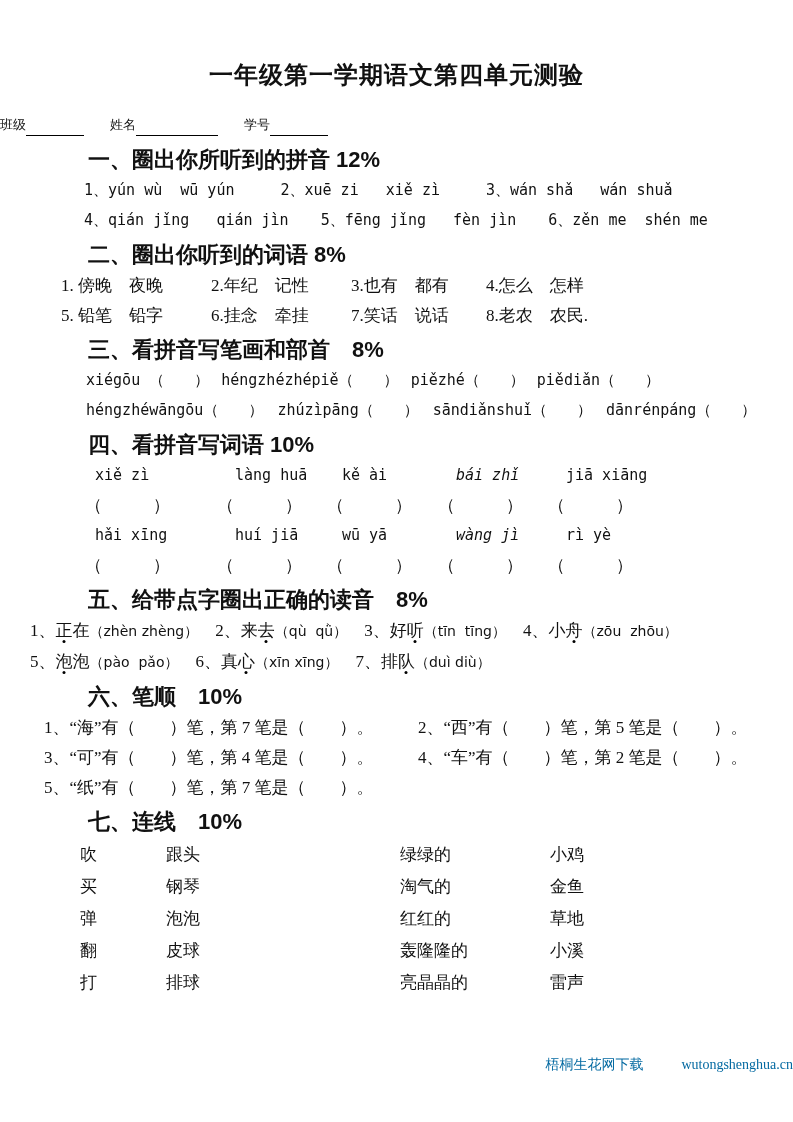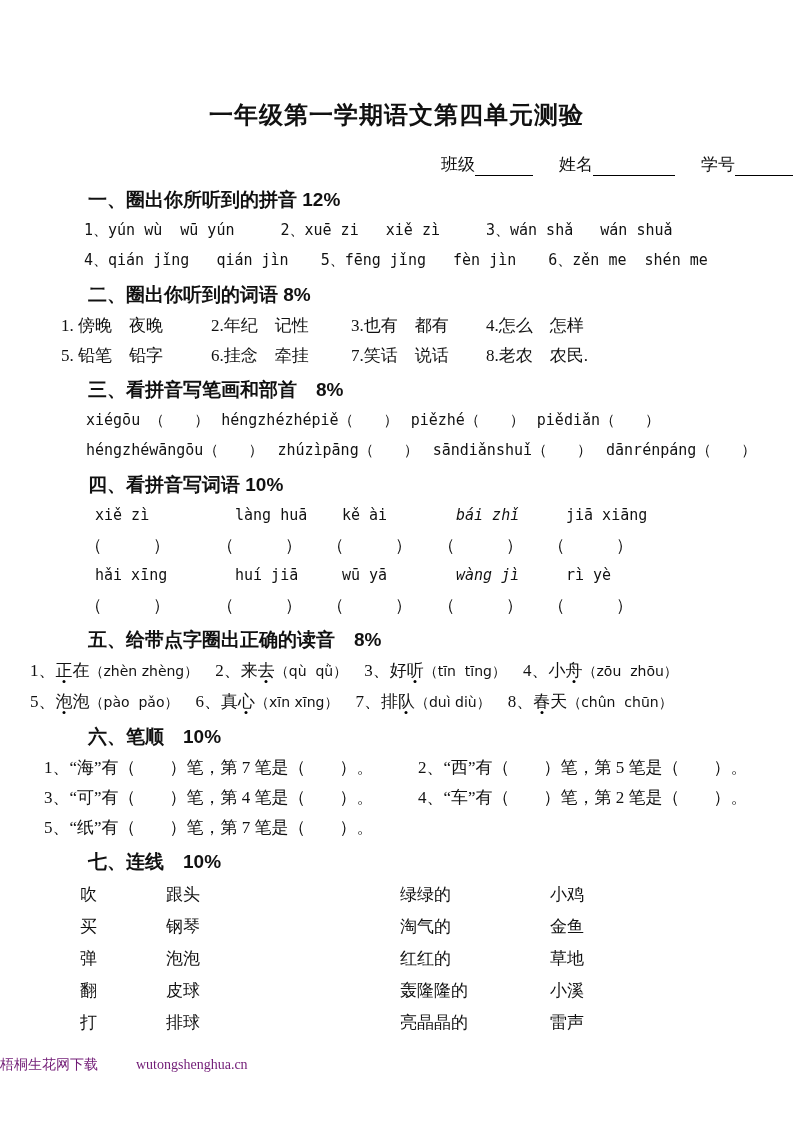--- a/index.html
+++ b/index.html
@@ -2,30 +2,30 @@
 <html><head>
 <meta charset="utf-8">
 <style>
   html,body{margin:0;padding:0;background:#ffffff;}
   .page{
     width:793px;height:1122px;box-sizing:border-box;position:relative;
     background:#fff;color:#111;overflow:hidden;
     font-family:"Liberation Serif","DejaVu Serif",serif;
   }
   .title{
-    padding-top:100px;text-align:center;font-size:24px;font-weight:bold;
+    padding-top:60px;text-align:center;font-size:24px;font-weight:bold;
     letter-spacing:1px;line-height:30px;
   }
-  .hdr{margin-top:24px;text-align:right;font-size:17px;line-height:22px;}
+  .hdr{margin-top:24px;text-align:left;font-size:13px;line-height:22px;}
   .blank{display:inline-block;border-bottom:1px solid #000;height:17px;vertical-align:bottom;}
   .b1{width:58px;margin-right:26px;}
   .b2{width:82px;margin-right:26px;}
   .b3{width:58px;}
   .sec{
-    margin:13px 0 0 88px;font-size:19px;font-weight:bold;line-height:22px;
+    margin:13px 0 0 88px;font-size:22px;font-weight:bold;line-height:22px;
     font-family:"Liberation Sans","DejaVu Sans",sans-serif;white-space:pre-wrap;
   }
   .ln{margin-top:9px;line-height:21px;font-size:17px;display:flex;white-space:pre-wrap;}
   .ln span{white-space:pre-wrap;}
   .py{font-family:"DejaVu Sans Mono","Liberation Mono",monospace;font-size:15px;}
   .s1a{margin-left:84px;gap:46px;}
   .s1b{margin-left:84px;gap:32px;}
   .s2row{margin-left:61px;}
   .s2row .it:nth-child(1){width:150px;}
   .s2row .it:nth-child(2){width:140px;}
@@ -50,21 +50,21 @@
     bottom:-3px;width:3px;height:3px;border-radius:50%;background:#000;
   }
   .s6row{margin-left:44px;}
   .s6row .it:nth-child(1){width:374px;display:inline-block;}
   .s7row{margin-left:80px;margin-top:11px;}
   .s7row .it:nth-child(1){width:86px;display:inline-block;}
   .s7row .it:nth-child(2){width:234px;display:inline-block;}
   .s7row .it:nth-child(3){width:150px;display:inline-block;}
   .footer{
     position:absolute;left:0;bottom:48px;width:100%;
-    text-align:left;font-size:14px;color:#701a75;
+    text-align:right;font-size:14px;color:#0369a1;
   }
   .footer .url{margin-left:38px;}
 </style>
 </head>
 <body>
 
 <div class="page">
 
   <div class="title">一年级第一学期语文第四单元测验</div>
 
@@ -146,21 +146,20 @@
   <div class="ln s5row">
     <span class="it"><span>1、</span><span class="dot">正</span><span>在</span><span class="pp">（zhèn zhèng）</span></span>
     <span class="it"><span>2、</span><span>来</span><span class="dot">去</span><span class="pp">（qù  qǜ）</span></span>
     <span class="it"><span>3、</span><span>好</span><span class="dot">听</span><span class="pp">（tīn  tīng）</span></span>
     <span class="it"><span>4、</span><span>小</span><span class="dot">舟</span><span class="pp">（zōu  zhōu）</span></span>
   </div>
   <div class="ln s5row">
     <span class="it"><span>5、</span><span class="dot">泡</span><span>泡</span><span class="pp">（pào  pǎo）</span></span>
     <span class="it"><span>6、</span><span>真</span><span class="dot">心</span><span class="pp">（xīn xīng）</span></span>
     <span class="it"><span>7、</span><span>排</span><span class="dot">队</span><span class="pp">（duì diù）</span></span>
-    <span class="it"><span>8、</span><span class="dot">春</span><span>天</span><span class="pp">（chûn  chūn）</span></span>
   </div>
 
   <div class="sec">六、笔顺　10%</div>
   <div class="ln s6row">
     <span class="it">1、“海”有（　　）笔，第 7 笔是（　　）。</span>
     <span class="it">2、“西”有（　　）笔，第 5 笔是（　　）。</span>
   </div>
   <div class="ln s6row">
     <span class="it">3、“可”有（　　）笔，第 4 笔是（　　）。</span>
     <span class="it">4、“车”有（　　）笔，第 2 笔是（　　）。</span>

